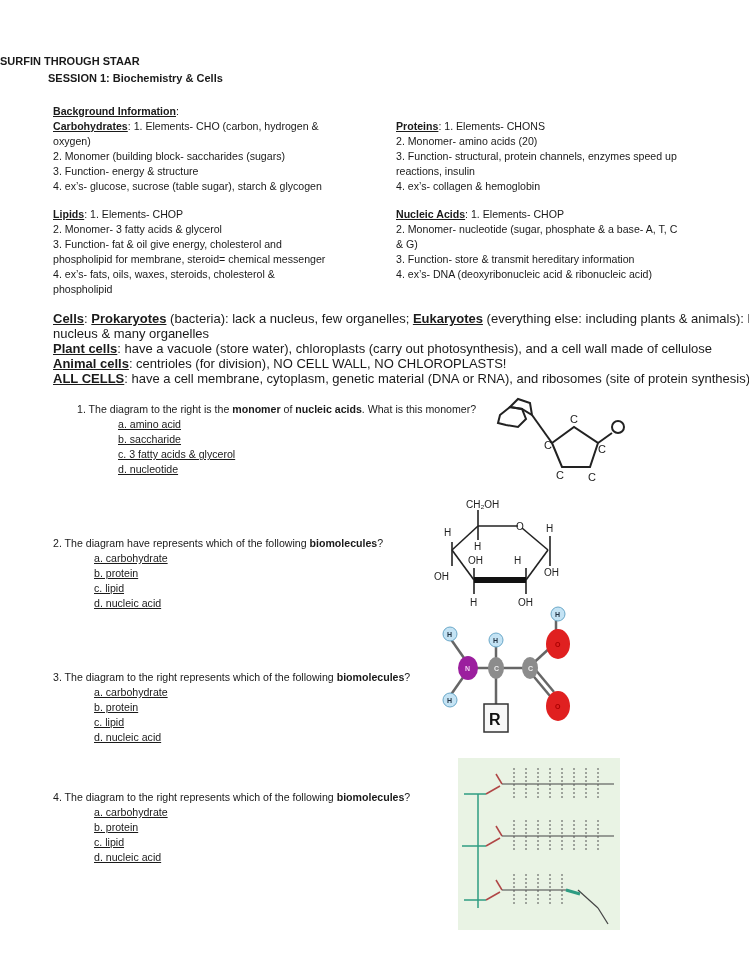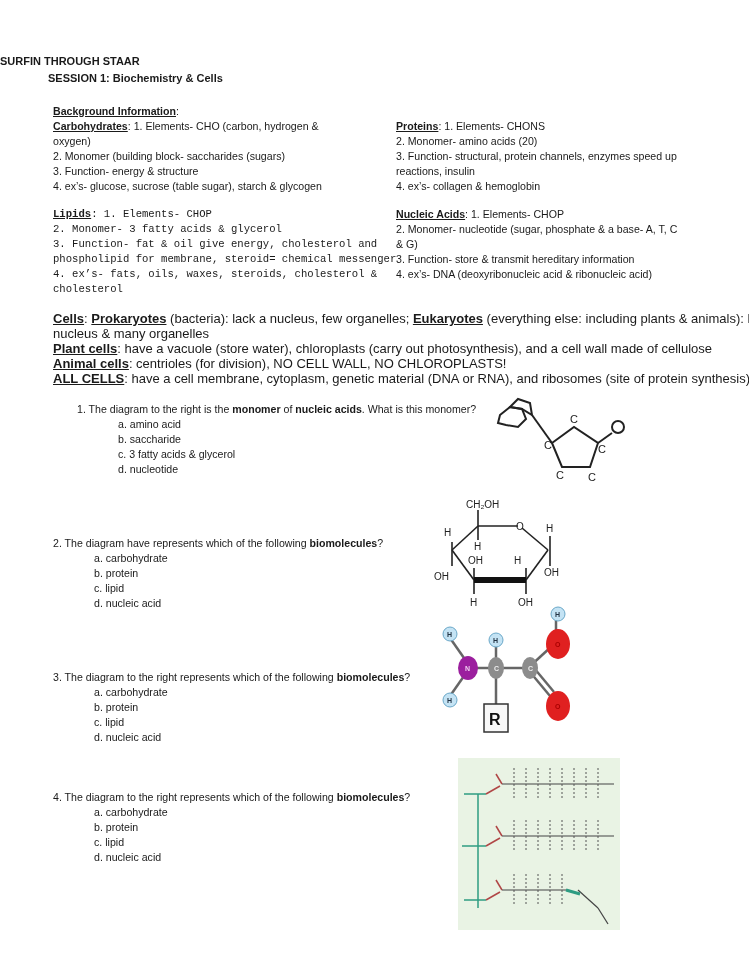--- a/index.html
+++ b/index.html
@@ -3,21 +3,21 @@
 <meta charset="utf-8">
 <style>
   html, body { margin: 0; padding: 0; background: #ffffff; }
   body { width: 749px; height: 970px; position: relative; overflow: hidden;
          font-family: "Liberation Sans", sans-serif; color: #1a1a1a; font-size: 10.6px; }
   .abs { position: absolute; }
   .line { line-height: 15px; white-space: nowrap; }
   .title { left: 0; width: 749px; text-align: left; font-weight: bold; font-size: 11px; }
   u { text-decoration: underline; }
   b { font-weight: bold; }
-  .opt { padding-left: 41px; }
+  .opt { padding-left: 41px; text-decoration: underline; }
   svg text { font-family: "Liberation Sans", sans-serif; }
 </style>
 </head>
 <body>
 
 <div class="abs line title" style="top:54px;">SURFIN THROUGH STAAR</div>
 <div class="abs line title" style="top:71px;margin-left:48px;">SESSION 1: Biochemistry &amp; Cells</div>
 
 <div class="abs line" style="left:53px; top:104px;"><b><u>Background Information</u></b>:</div>
 
@@ -30,27 +30,27 @@
 </div>
 
 <div class="abs" style="left:396px; top:119px;">
   <div class="line"><b><u>Proteins</u></b><span>: 1. Elements- CHONS</span></div>
   <div class="line">2. Monomer- amino acids (20)</div>
   <div class="line">3. Function- structural, protein channels, enzymes speed up</div>
   <div class="line">reactions, insulin</div>
   <div class="line">4. ex’s- collagen &amp; hemoglobin</div>
 </div>
 
-<div class="abs" style="left:53px; top:207px;font-family:Liberation Mono, monospace;">
+<div class="abs" style="left:53px; top:207px;">
   <div class="line"><b><u>Lipids</u></b><span>: 1. Elements- CHOP</span></div>
   <div class="line">2. Monomer- 3 fatty acids &amp; glycerol</div>
   <div class="line">3. Function- fat &amp; oil give energy, cholesterol and</div>
   <div class="line">phospholipid for membrane, steroid= chemical messenger</div>
   <div class="line">4. ex’s- fats, oils, waxes, steroids, cholesterol &amp;</div>
-  <div class="line">cholesterol</div>
+  <div class="line">phospholipid</div>
 </div>
 
 <div class="abs" style="left:396px; top:207px;">
   <div class="line"><b><u>Nucleic Acids</u></b><span>: 1. Elements- CHOP</span></div>
   <div class="line">2. Monomer- nucleotide (sugar, phosphate &amp; a base- A, T, C</div>
   <div class="line">&amp; G)</div>
   <div class="line">3. Function- store &amp; transmit hereditary information</div>
   <div class="line">4. ex’s- DNA (deoxyribonucleic acid &amp; ribonucleic acid)</div>
 </div>
 

